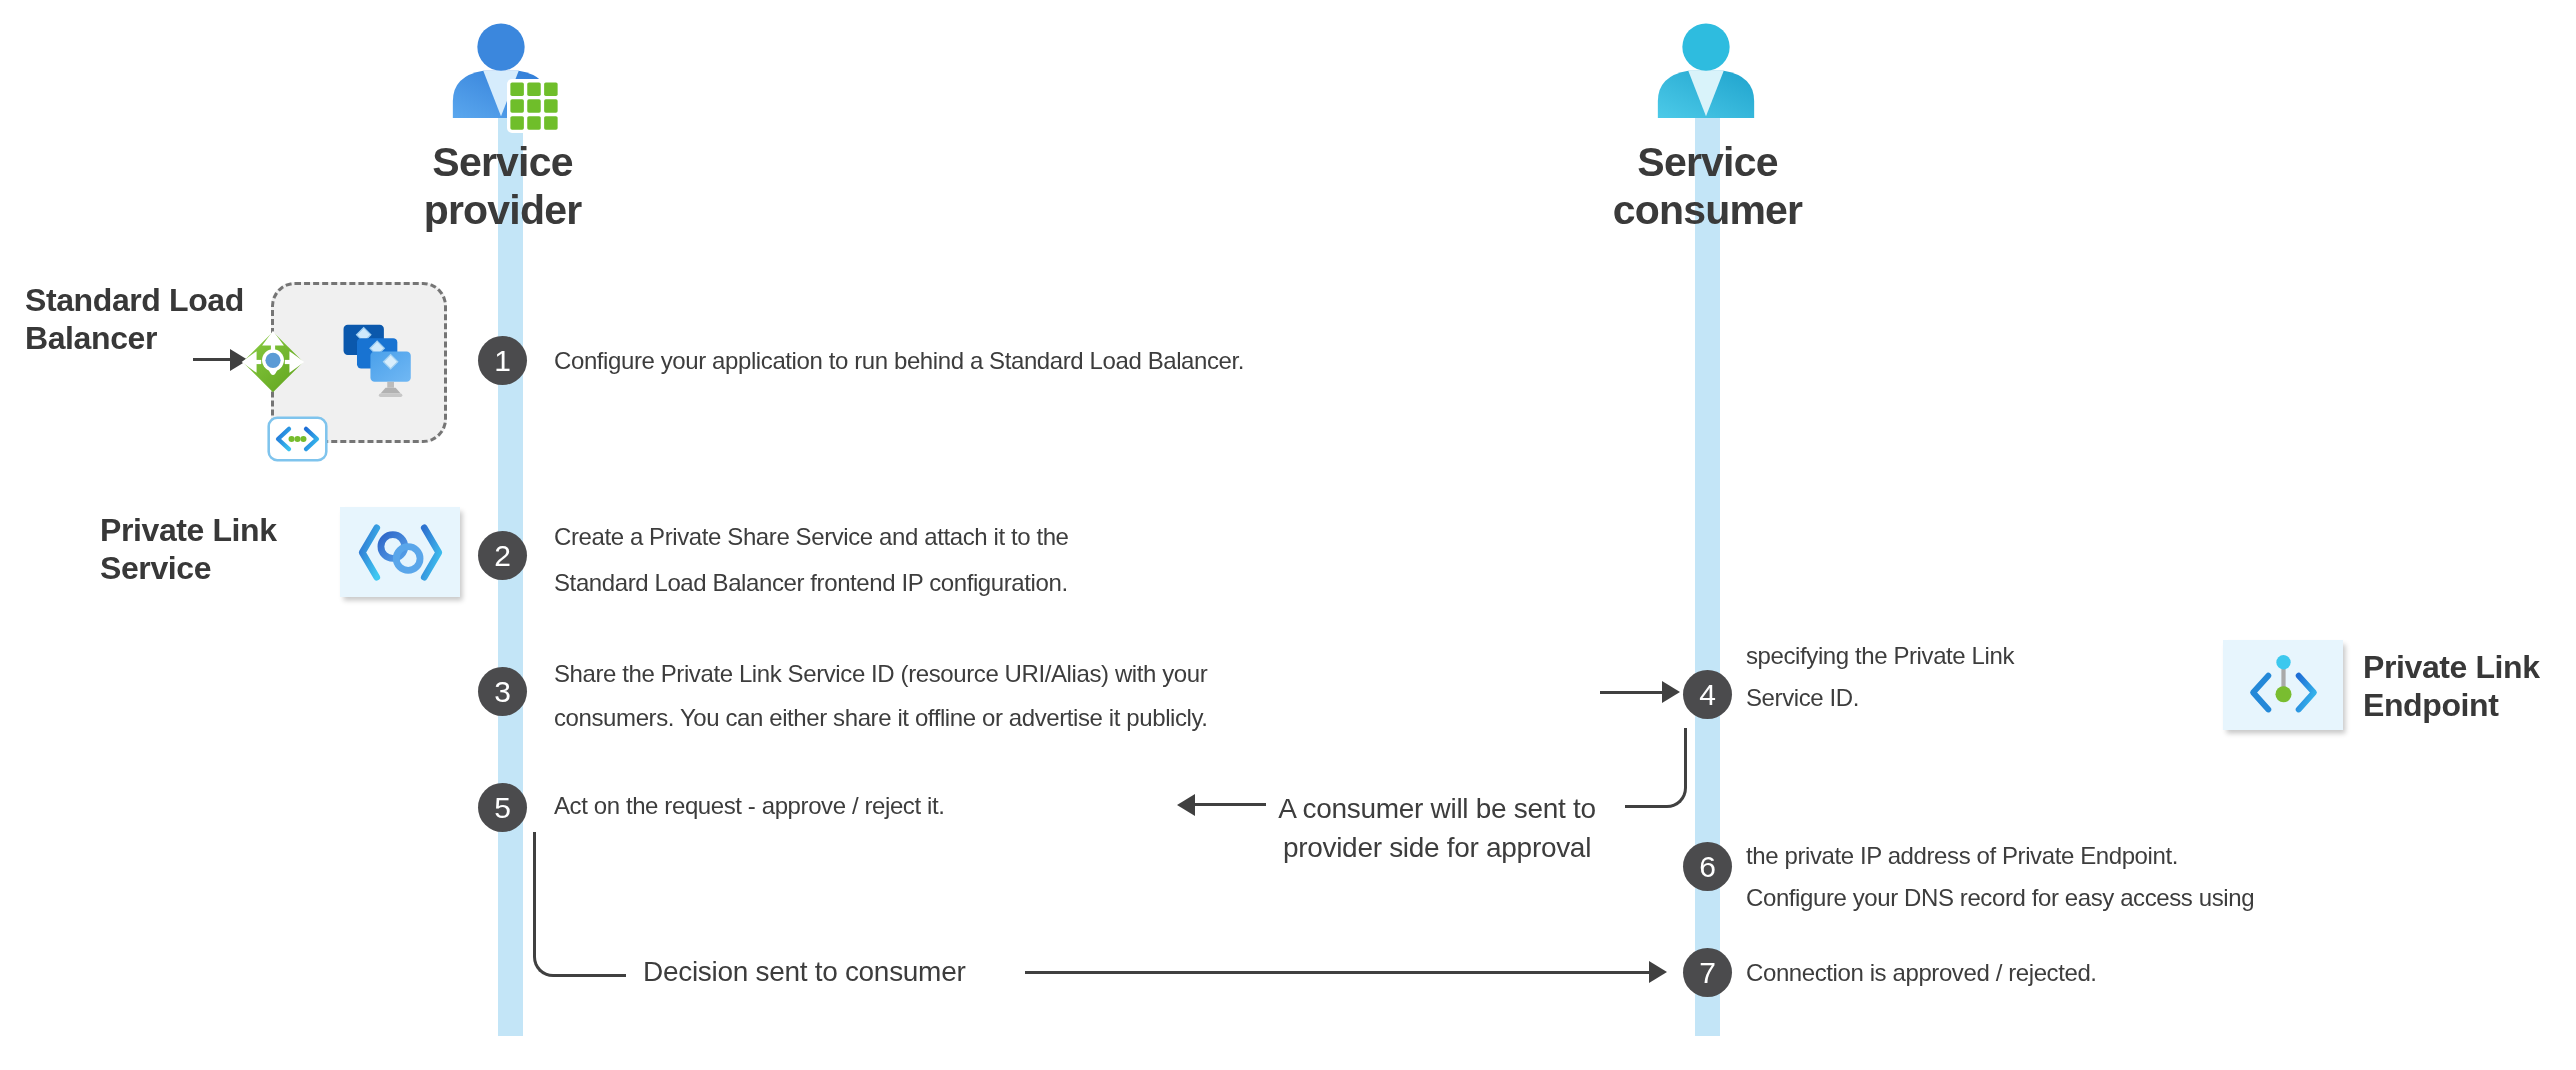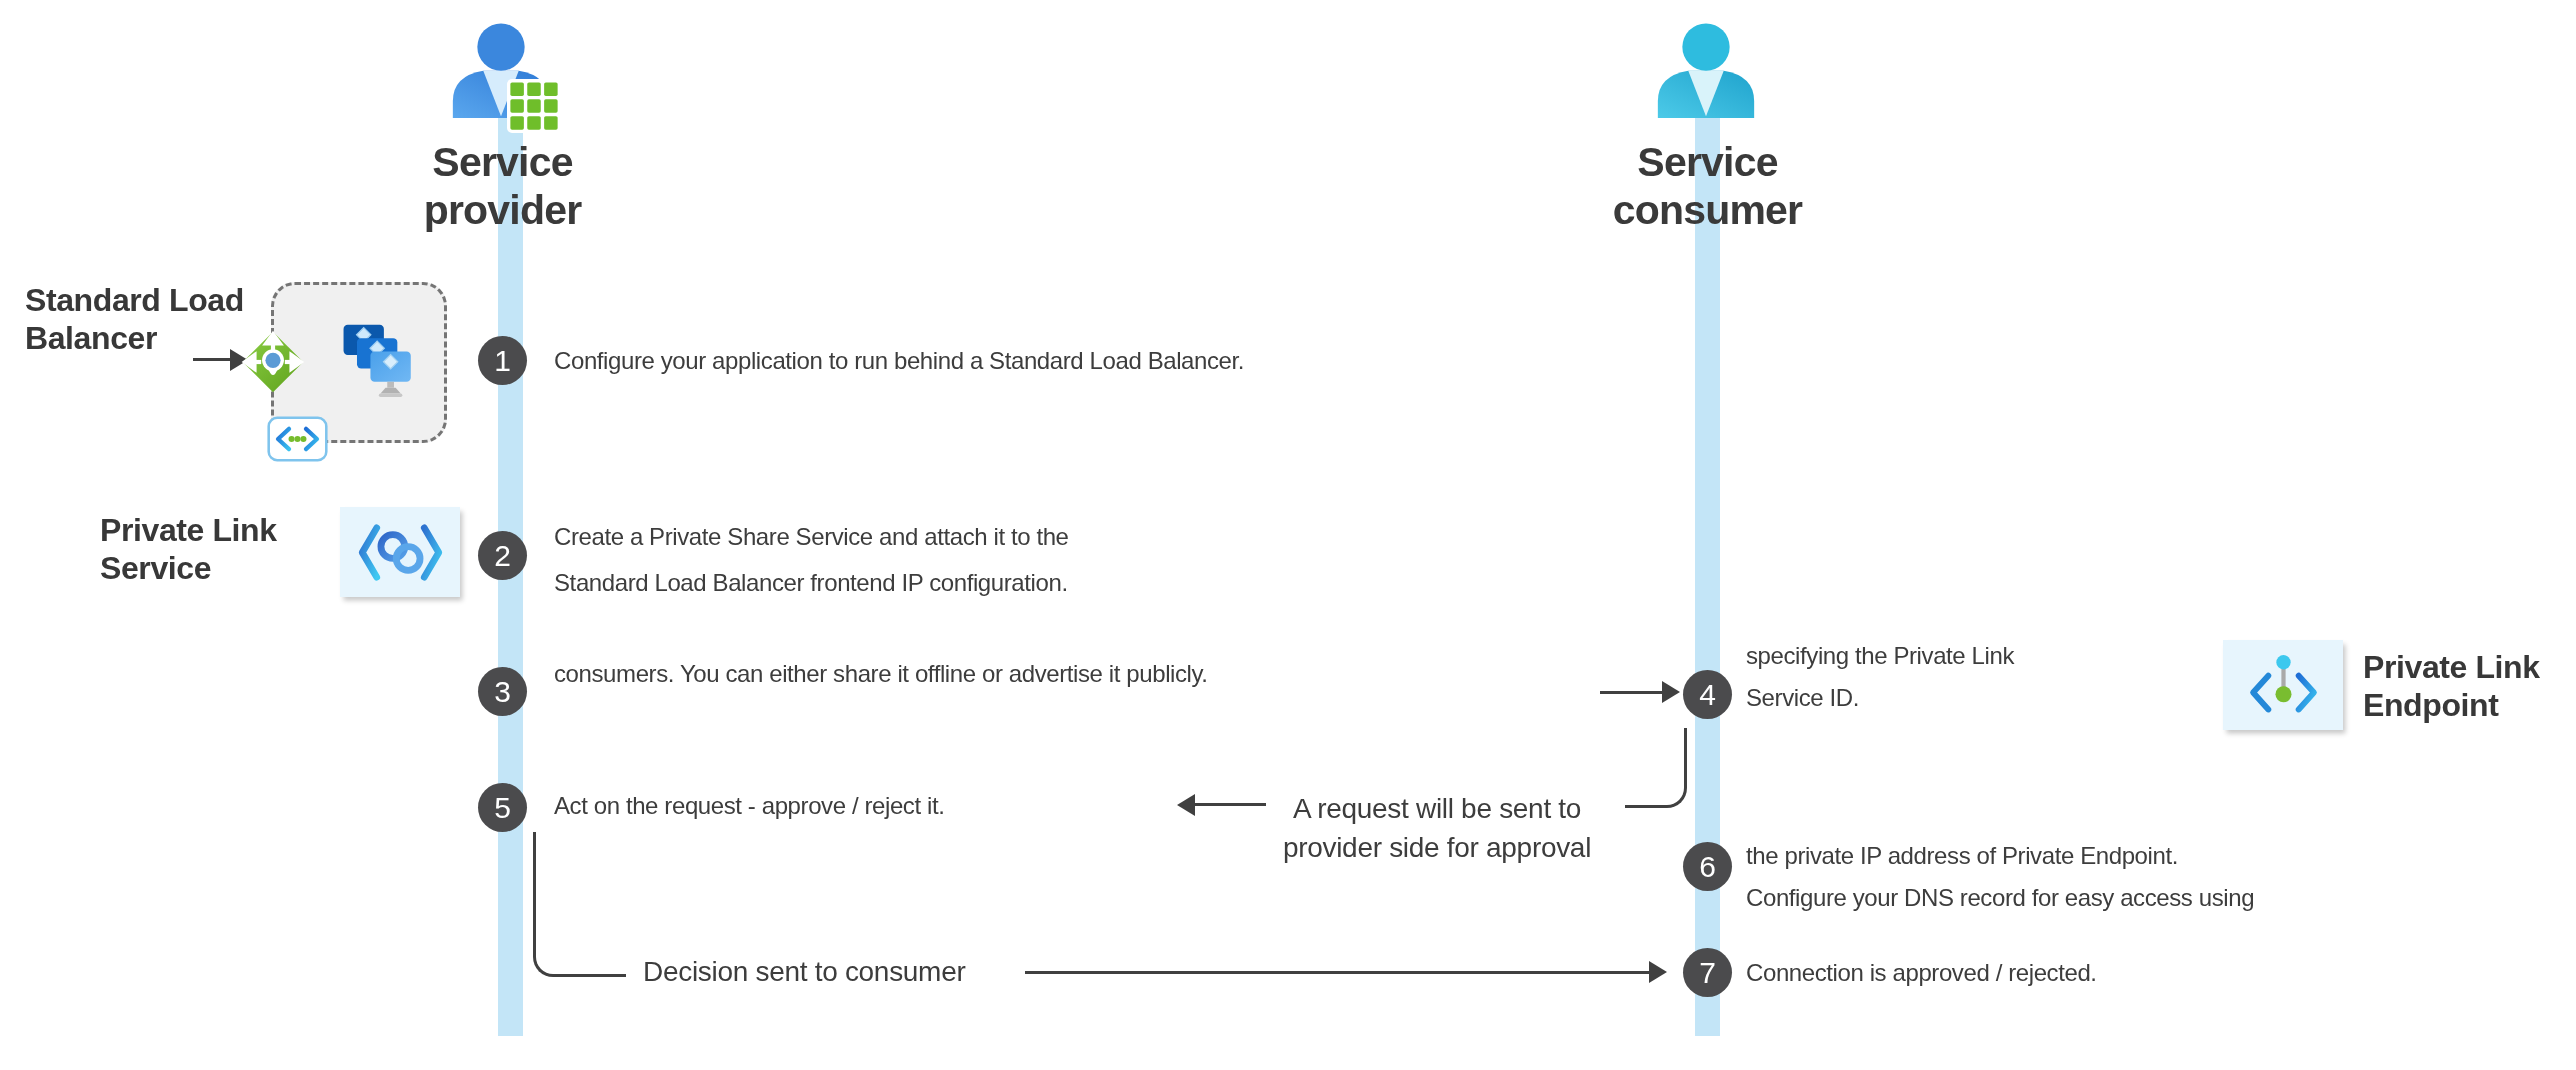--- a/index.html
+++ b/index.html
@@ -195,20 +195,21 @@
   </div>
 
 <div class="step-text" style="left:554px;top:340px;line-height:41px;">
   <div>Configure your application to run behind a Standard Load Balancer.</div>
 </div>
 <div class="step-text" style="left:554px;top:514px;line-height:46px;">
   <div>Create a Private Share Service and attach it to the</div>
   <div>Standard Load Balancer frontend IP configuration.</div>
 </div>
 <div class="step-text" style="left:554px;top:652px;line-height:44px;">
+  <div>Share the Private Link Service ID (resource URI/Alias) with your</div>
   <div>consumers. You can either share it offline or advertise it publicly.</div>
 </div>
 <div class="step-text" style="left:1746px;top:635px;line-height:42px;">
   <div>specifying the Private Link</div>
   <div>Service ID.</div>
 </div>
 <div class="step-text" style="left:554px;top:785px;line-height:41px;">
   <div>Act on the request - approve / reject it.</div>
 </div>
 <div class="step-text" style="left:1746px;top:835px;line-height:42px;">
@@ -232,21 +233,21 @@
   <div>Private Link</div>
   <div>Endpoint</div>
 </div>
 
 <div class="hline" style="left:1600px;top:691px;width:66px;"></div>
 <div class="head-right" style="left:1662px;top:681px;"></div>
 
 <div class="elbow-br" style="left:1625px;top:728px;width:59px;height:77px;"></div>
 
 <div class="note-text" style="left:1251px;top:789px;width:372px;text-align:center;line-height:39px;">
-  <div>A request will be sent to</div>
+  <div>A consumer will be sent to</div>
   <div>provider side for approval</div>
 </div>
 
 <div class="head-left" style="left:1177px;top:794px;"></div>
 <div class="hline" style="left:1192px;top:803px;width:74px;"></div>
 
 <div class="elbow-bl" style="left:533px;top:832px;width:90px;height:142px;"></div>
 
 <div class="note-text" style="left:643px;top:956px;">Decision sent to consumer</div>
 

